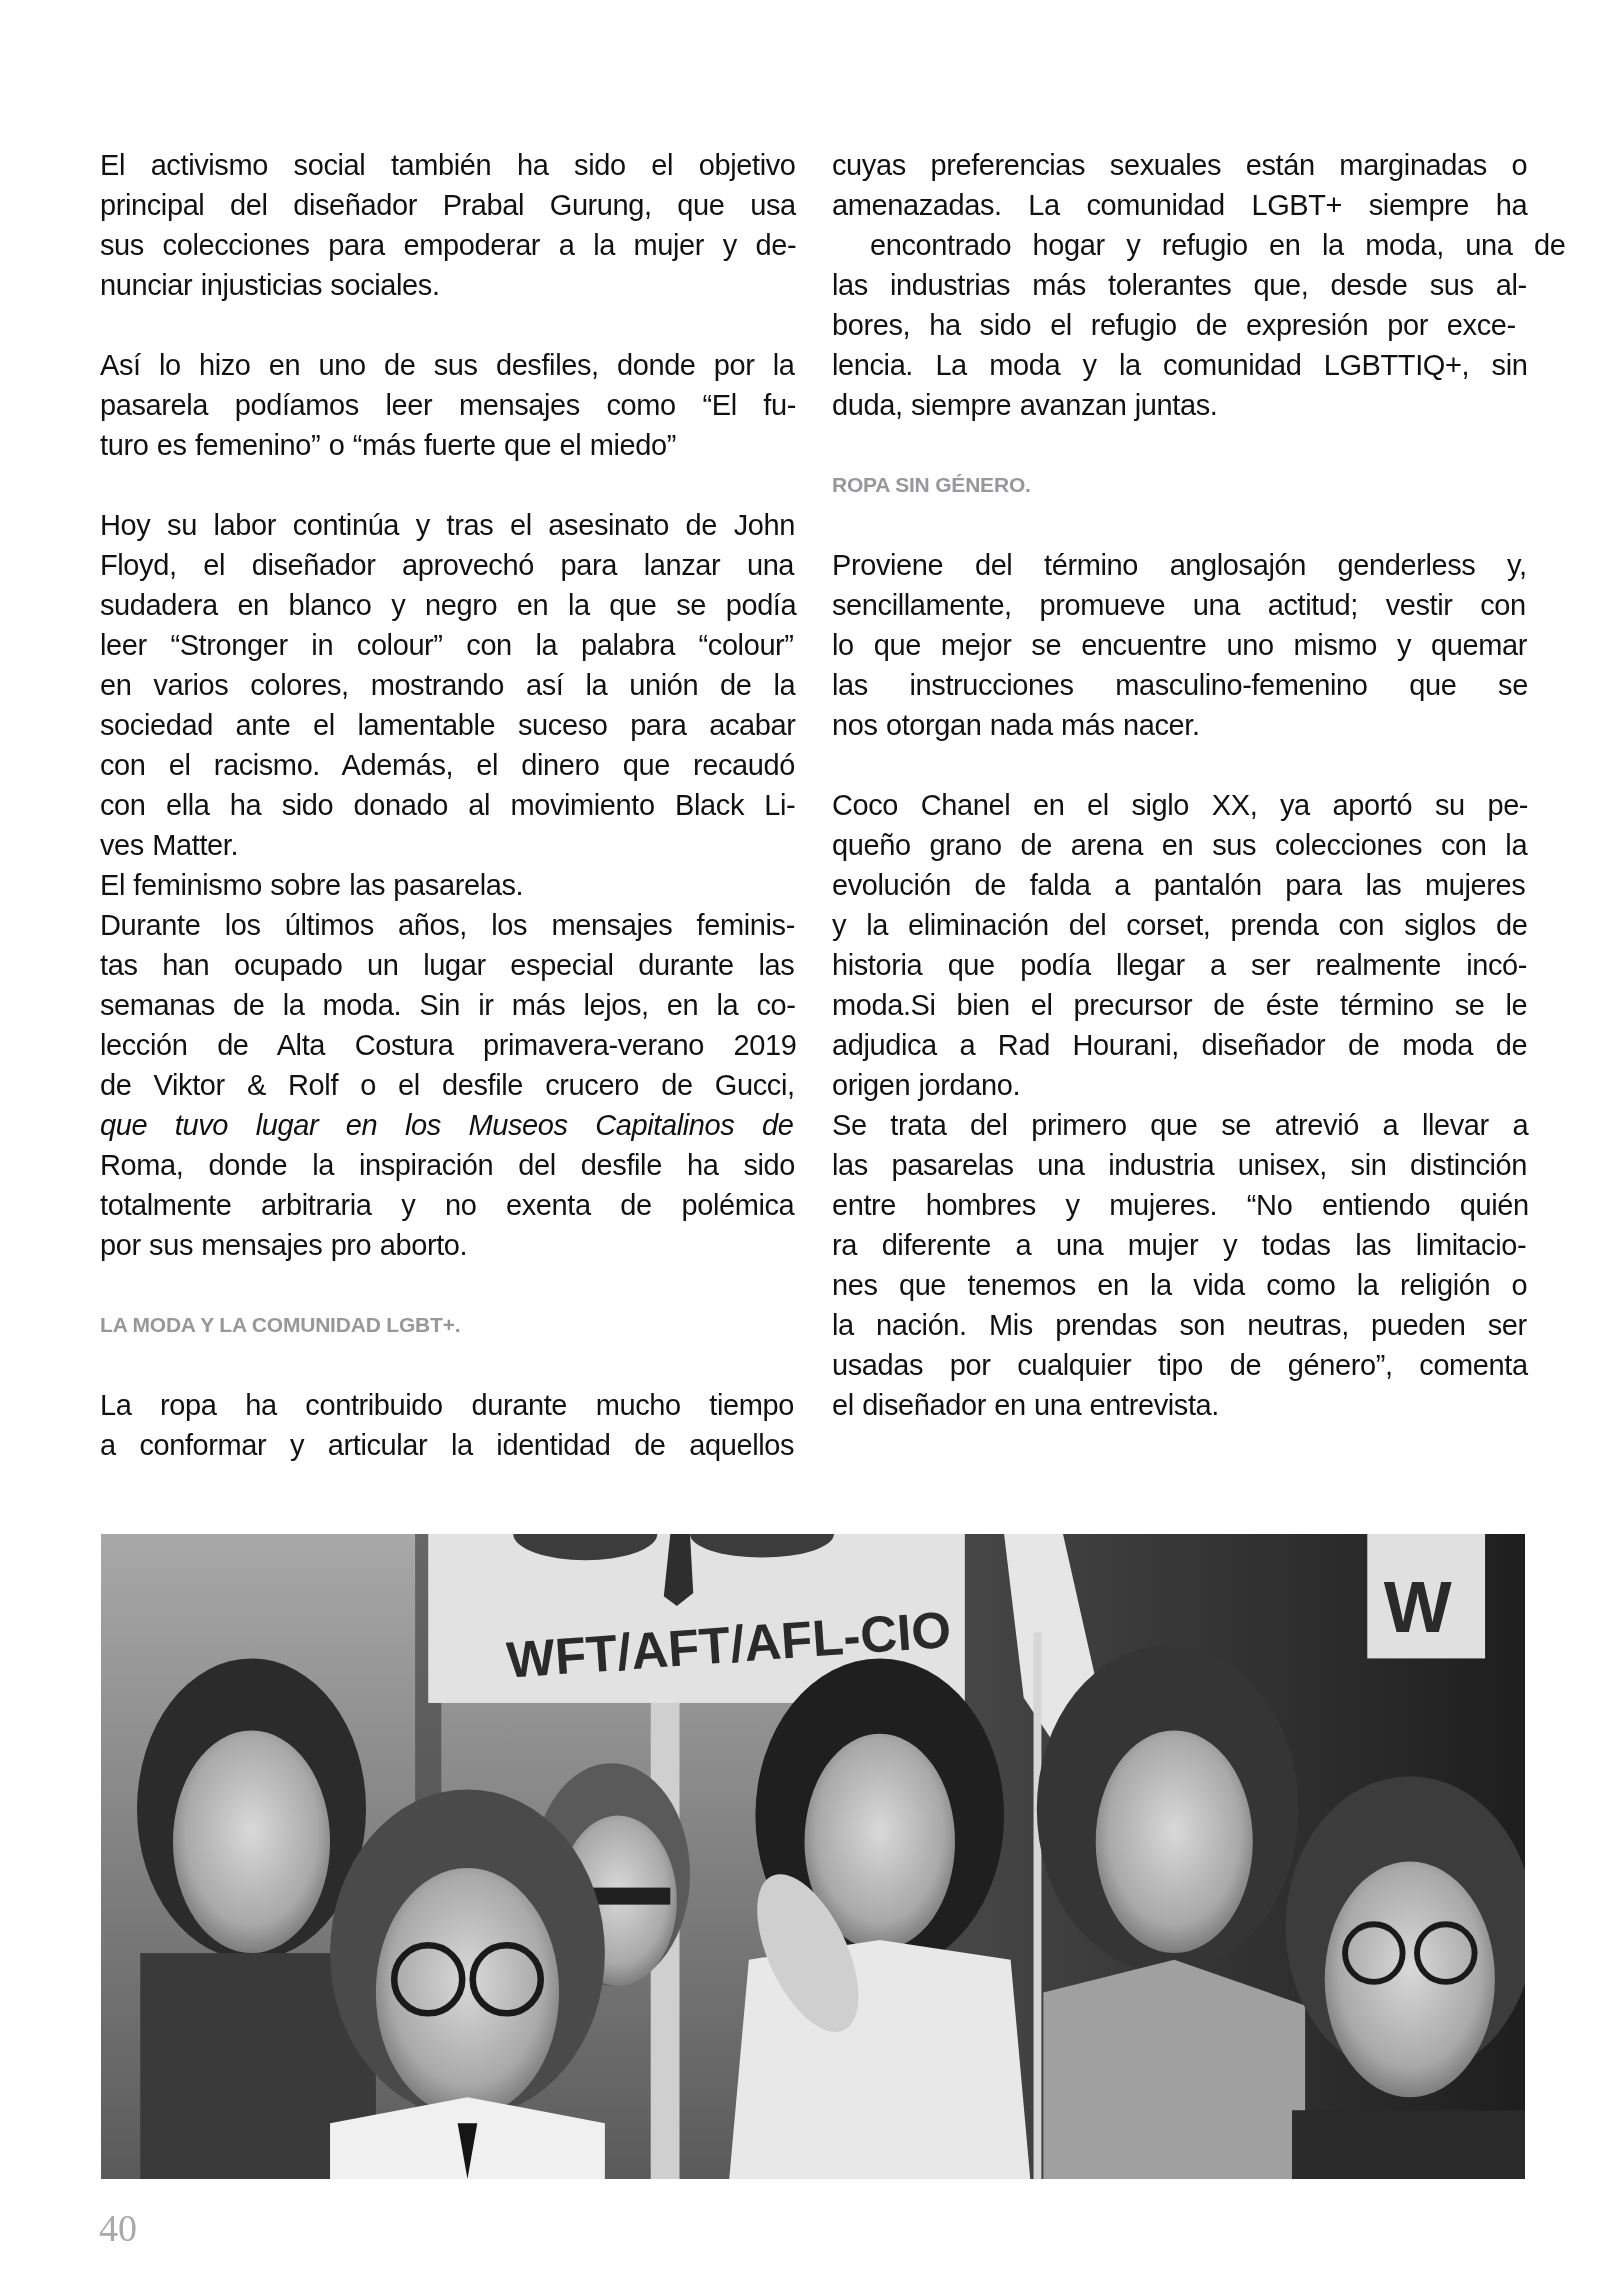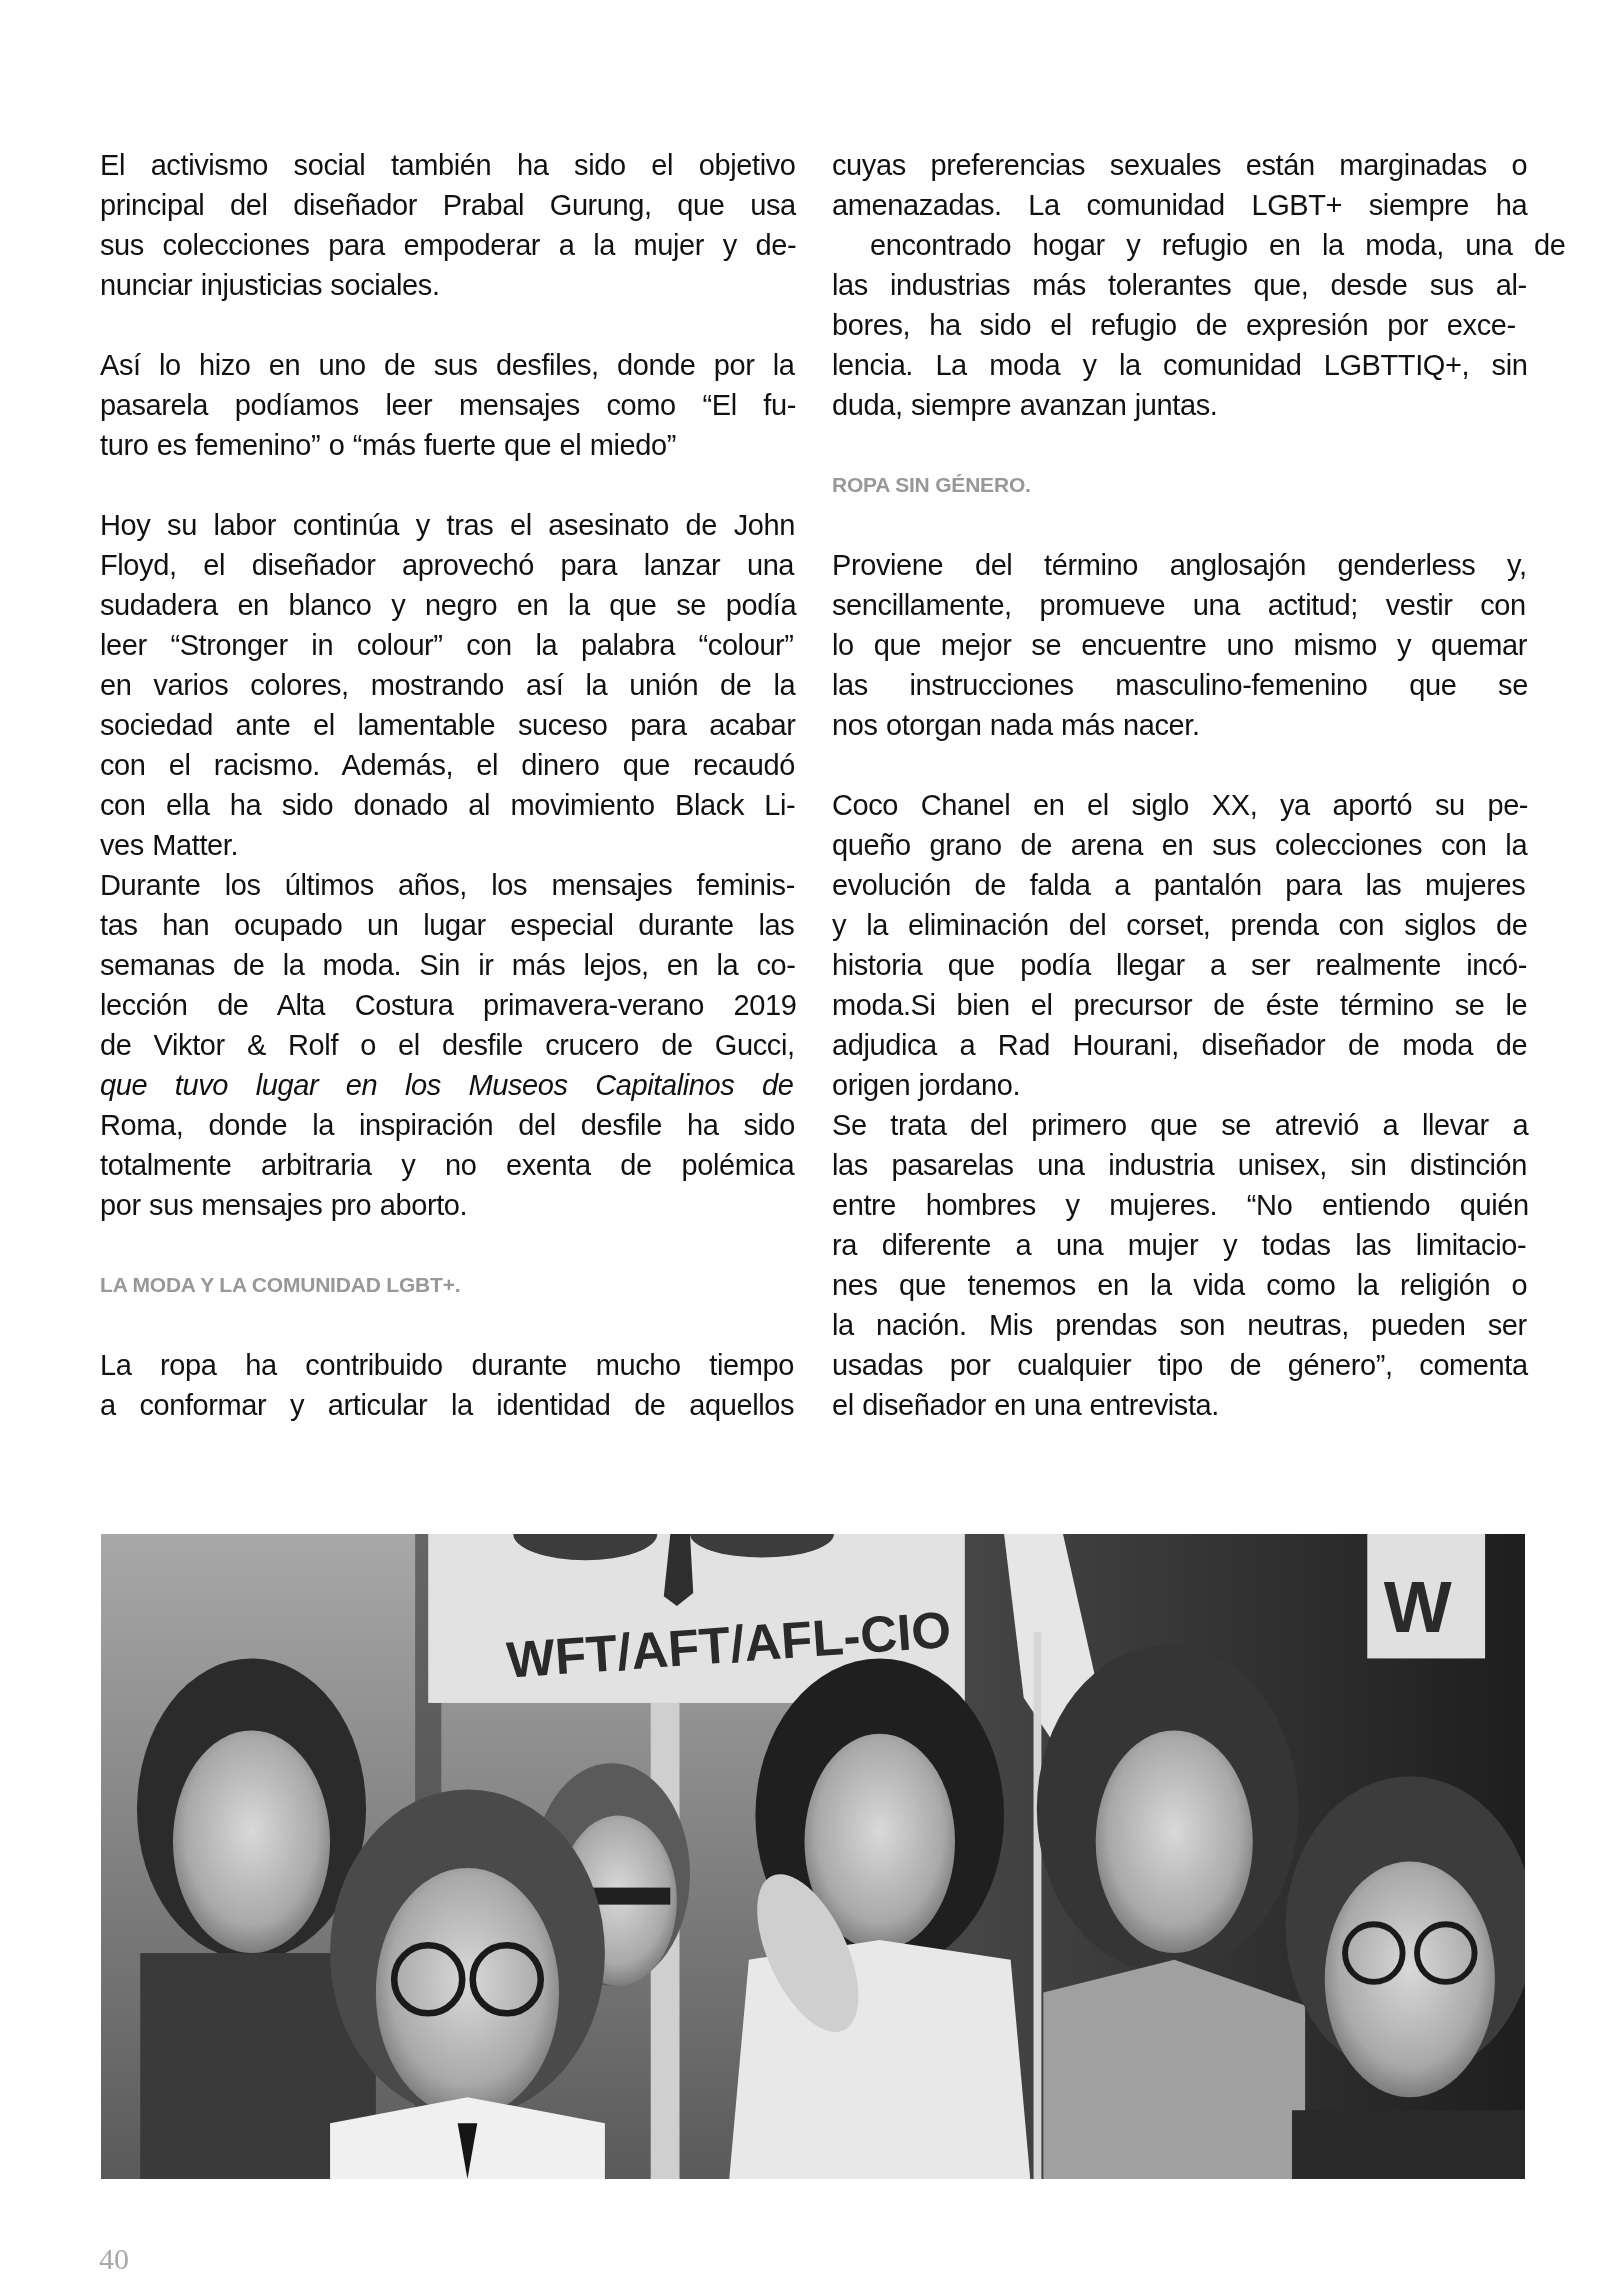--- a/index.html
+++ b/index.html
@@ -40,24 +40,23 @@
     left: 101px; top: 1534px;
     width: 1424px; height: 645px;
     overflow: hidden;
     background: #6a6a6a;
   }
   .photo svg { display: block; width: 100%; height: 100%; }
   .page-number {
     position: absolute;
     left: 99px; top: 2212px;
     font-family: "Liberation Serif", serif;
-    font-size: 30px;
+    font-size: 38px;
     color: #a8a8ad;
     line-height: 33px;
-    margin-top: 30px;
   }
 </style>
 </head>
 <body>
 
 <div class="page">
   <div class="col col-left" id="col-left">
       <div>
         <span class="line" style="word-spacing: 18px; text-align-last: left;">El activismo social también ha sido el objetivo</span>
         <span class="line" style="word-spacing: 18px; text-align-last: left;">principal del diseñador Prabal Gurung, que usa</span>
@@ -74,20 +73,23 @@
       <div>
         <span class="line" style="word-spacing: 9px; text-align-last: left;">Hoy su labor continúa y tras el asesinato de John</span>
         <span class="line" style="word-spacing: 19px; text-align-last: left;">Floyd, el diseñador aprovechó para lanzar una</span>
         <span class="line" style="word-spacing: 12px; text-align-last: left;">sudadera en blanco y negro en la que se podía</span>
         <span class="line" style="word-spacing: 16px; text-align-last: left;">leer “Stronger in colour” con la palabra “colour”</span>
         <span class="line" style="word-spacing: 14.3px; text-align-last: left;">en varios colores, mostrando así la unión de la</span>
         <span class="line" style="word-spacing: 15px; text-align-last: left;">sociedad ante el lamentable suceso para acabar</span>
         <span class="line" style="word-spacing: 15.5px; text-align-last: left;">con el racismo. Además, el dinero que recaudó</span>
         <span class="line" style="word-spacing: 12.7px; text-align-last: left;">con ella ha sido donado al movimiento Black Li-</span>
         <span class="line last">ves Matter.</span>
+      </div>
+      <div>
+        <span class="line last">El feminismo sobre las pasarelas.</span>
       </div>
       <div>
         <span class="line" style="word-spacing: 16.6px; text-align-last: left;">Durante los últimos años, los mensajes feminis-</span>
         <span class="line" style="word-spacing: 17px; text-align-last: left;">tas han ocupado un lugar especial durante las</span>
         <span class="line" style="word-spacing: 10.5px; text-align-last: left;">semanas de la moda. Sin ir más lejos, en la co-</span>
         <span class="line" style="word-spacing: 22px; text-align-last: left;">lección de Alta Costura primavera-verano 2019</span>
         <span class="line" style="word-spacing: 14.5px; text-align-last: left;">de Viktor &amp; Rolf o el desfile crucero de Gucci,</span>
         <span class="line" style="word-spacing: 20px; text-align-last: left; font-style: italic;">que tuvo lugar en los Museos Capitalinos de</span>
         <span class="line" style="word-spacing: 17.4px; text-align-last: left;">Roma, donde la inspiración del desfile ha sido</span>
         <span class="line" style="word-spacing: 22px; text-align-last: left;">totalmente arbitraria y no exenta de polémica</span>

